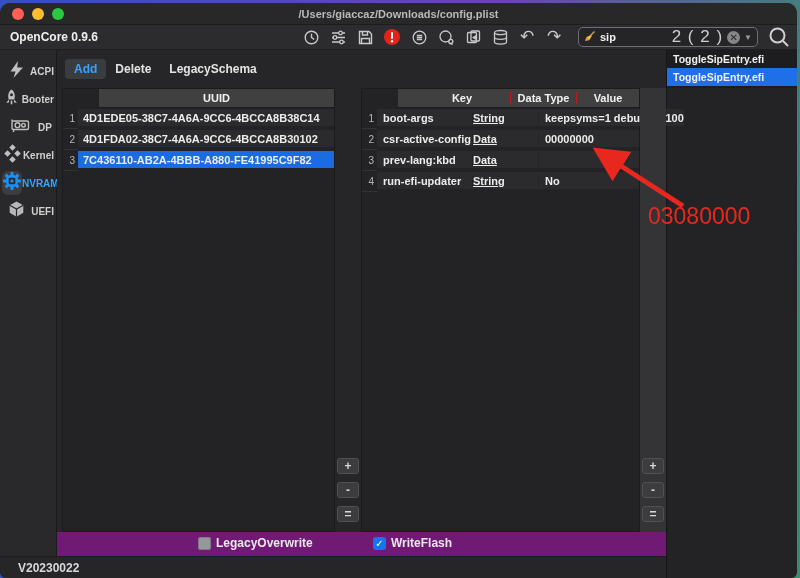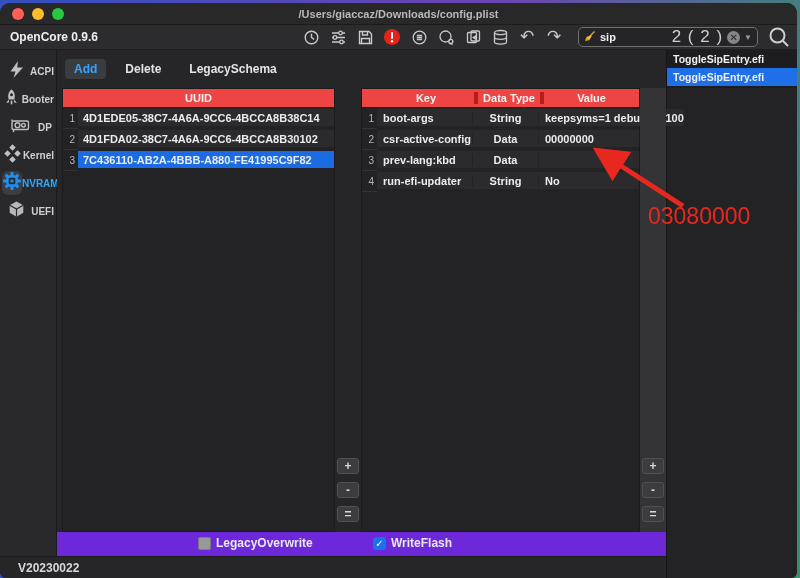--- a/index.html
+++ b/index.html
@@ -45,53 +45,53 @@
   .side-item { width:52px; display:flex; flex-direction:row; align-items:center;
     margin-bottom:4px; }
   .side-iconbox { width:36px; height:24px; border-radius:6px; display:flex;
     align-items:center; justify-content:center; }
   .side-item.selected .side-iconbox { background:#3d3d40; }
   .side-label { font-size:10px; font-weight:700; color:#cfcfcf; margin-top:1px; }
   .side-item.selected .side-label { color:#2fa7ff; }
 
   
   .main { grid-column:2; grid-row:1; background:#262628; display:flex; flex-direction:column; min-height:0; position:relative; }
-  .tabsrow { height:38px; flex:0 0 38px; display:flex; align-items:center; padding-left:8px; gap:10px; }
+  .tabsrow { height:38px; flex:0 0 38px; display:flex; align-items:center; padding-left:8px; gap:0; }
   .tab { font-size:12px; font-weight:700; color:#e4e4e4; padding:3px 9px; border-radius:4px; }
   .tab.active { background:#3a3d3f; color:#3aa0ff; }
 
   .tables { flex:1; display:flex; min-height:0; padding-left:5px; }
   .table { background:#232325; border:1px solid #1b1b1d; display:flex; flex-direction:column; }
   .uuid-table { width:273px; }
   .kv-table { width:279px; }
-  .thead { height:19px; flex:0 0 19px; background:#ef4444; border-bottom:1px solid #1c1c1d;
-    display:flex; align-items:center; }
+  .thead { height:19px; flex:0 0 19px; background:#404040; border-bottom:1px solid #1c1c1d;
+    display:flex; align-items:center;margin-left:36px; }
   .th { font-size:11px; font-weight:700; color:#f2f2f2; text-align:center; }
-  .th + .th { border-left:4px solid #b91c1c; }
+  .th + .th { border-left:1px solid #b91c1c; }
   .trow { height:21px; display:flex; align-items:stretch; }
   .gut { width:15px; flex:0 0 15px; display:flex; align-items:center; justify-content:flex-end;
     padding-right:3px; font-size:10px; color:#b9b9b9; border-bottom:1px solid #333335; }
   .rowbar { flex:1; display:flex; align-items:center; background:#2b2b2d; height:17px;
     margin-top:1px; }
   .trow.selected .rowbar { background:#1b6ce2; }
   .cell { font-size:11px; font-weight:600; color:#ececec; white-space:nowrap; overflow:hidden; }
   .uuid-cell { padding-left:5px; }
   .key-col  { width:96px; padding-left:6px; border-right:1px solid #232325; }
-  .type-col { width:66px; text-align:center; border-right:1px solid #232325; }
+  .type-col { width:66px; border-right:1px solid #232325;text-decoration:underline; }
   .val-col  { flex:1; padding-left:6px; }
 
   .stepcol { width:26px; flex:0 0 26px; display:flex; flex-direction:column;
     align-items:center; justify-content:flex-end; padding-bottom:10px; }
   .stepcol.track { background:#343436; }
   .stepbtn { width:22px; height:16px; background:#3c3c3e; border:1px solid #515153;
     border-radius:3px; color:#d8d8d8; font-size:12px; font-weight:700; line-height:14px;
     text-align:center; }
   .stepbtn + .stepbtn { margin-top:8px; }
 
-  .checkbar { height:24px; flex:0 0 24px; background:#6d28d9; position:relative; }
+  .checkbar { height:24px; flex:0 0 24px; background:#701a75; position:relative; }
   .chk-group { position:absolute; top:4px; display:flex; align-items:center; gap:5px; }
   .chk { width:13px; height:13px; border-radius:3px; }
   .chk.off { background:#98989c; box-shadow:inset 0 0 0 1px #7c7c80; }
   .chk.on { background:#1a72ec; color:#fff; font-size:10px; font-weight:700;
     line-height:13px; text-align:center; }
   .chk-label { font-size:12px; font-weight:600; color:#e8e8e8; }
 
   
   .efi-panel { grid-column:3; grid-row:1 / span 2; background:#232325;
     border-left:1px solid #161617; display:flex; flex-direction:column; }

